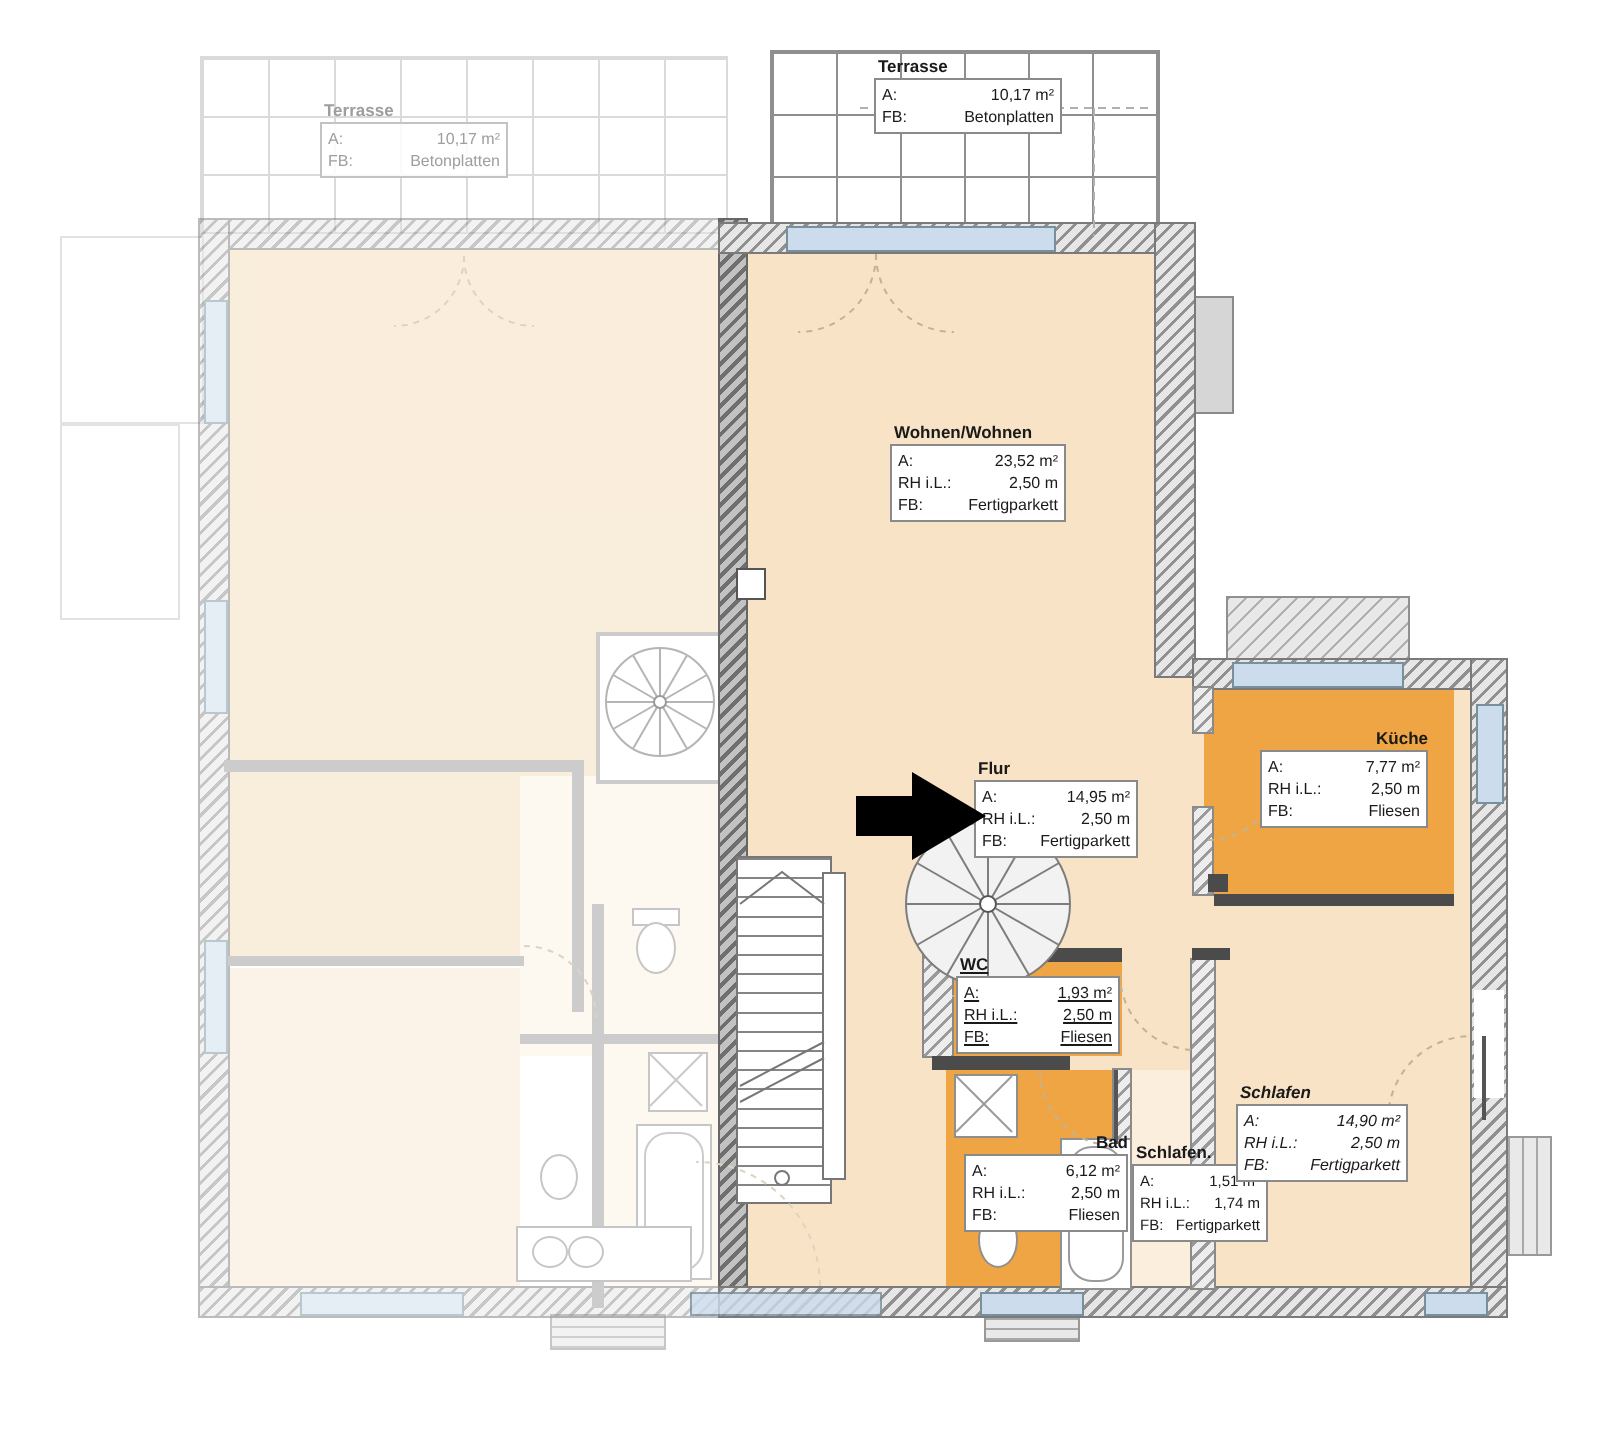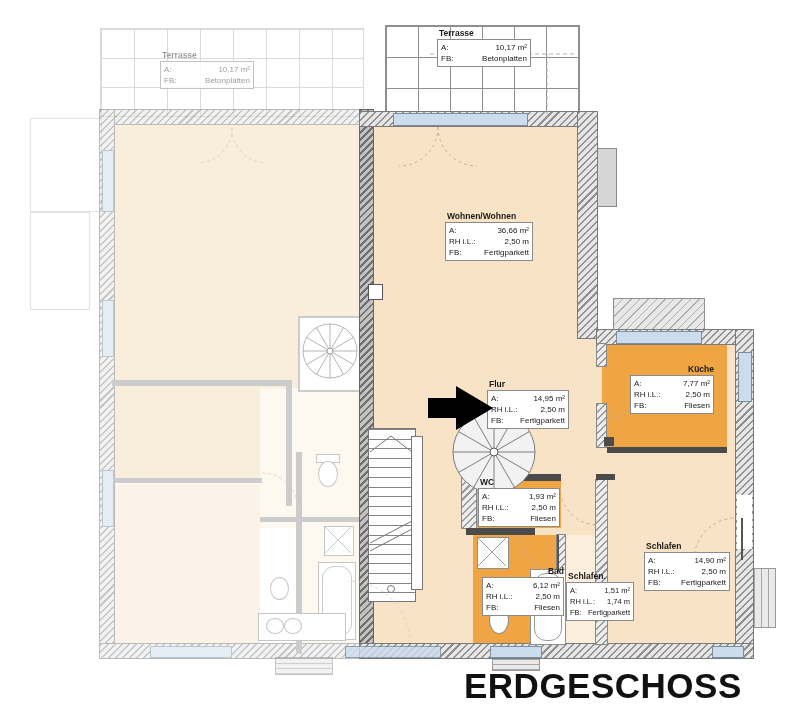--- a/index.html
+++ b/index.html
@@ -247,21 +247,21 @@
           <span>Betonplatten</span>
         </div>
     </div>
   </div>
 
   <div class="rlabel" style="left:445px;top:211px;">
     <div class="rl-title">Wohnen/Wohnen</div>
     <div class="rl-box" style="width:80px;">
       <div class="rl-row">
           <span>A:</span>
-          <span>36,66 m²</span>
+          <span>23,52 m²</span>
         </div>
       <div class="rl-row">
           <span>RH i.L.:</span>
           <span>2,50 m</span>
         </div>
       <div class="rl-row">
           <span>FB:</span>
           <span>Fertigparkett</span>
         </div>
     </div>
@@ -296,21 +296,21 @@
           <span>RH i.L.:</span>
           <span>2,50 m</span>
         </div>
       <div class="rl-row">
           <span>FB:</span>
           <span>Fliesen</span>
         </div>
     </div>
   </div>
 
-  <div class="rlabel" style="left:478px;top:477px;">
+  <div class="rlabel" style="left:478px;top:477px;text-decoration:underline;">
     <div class="rl-title">WC</div>
     <div class="rl-box" style="width:74px;">
       <div class="rl-row">
           <span>A:</span>
           <span>1,93 m²</span>
         </div>
       <div class="rl-row">
           <span>RH i.L.:</span>
           <span>2,50 m</span>
         </div>
@@ -350,21 +350,21 @@
           <span>RH i.L.:</span>
           <span>1,74 m</span>
         </div>
       <div class="rl-row">
           <span>FB:</span>
           <span>Fertigparkett</span>
         </div>
     </div>
   </div>
 
-  <div class="rlabel" style="left:644px;top:541px;">
+  <div class="rlabel" style="left:618px;top:541px;font-style:italic;">
     <div class="rl-title">Schlafen</div>
     <div class="rl-box" style="width:78px;">
       <div class="rl-row">
           <span>A:</span>
           <span>14,90 m²</span>
         </div>
       <div class="rl-row">
           <span>RH i.L.:</span>
           <span>2,50 m</span>
         </div>
@@ -372,14 +372,13 @@
           <span>FB:</span>
           <span>Fertigparkett</span>
         </div>
     </div>
   </div>
 
   <svg class="top" width="803" height="716" viewBox="0 0 803 716">
     <polygon fill="#000" points="428,398 456,398 456,386 493,408 456,430 456,418 428,418"></polygon>
   </svg>
 
-  <div id="title">ERDGESCHOSS</div>
 </div>
 
 </body></html>

